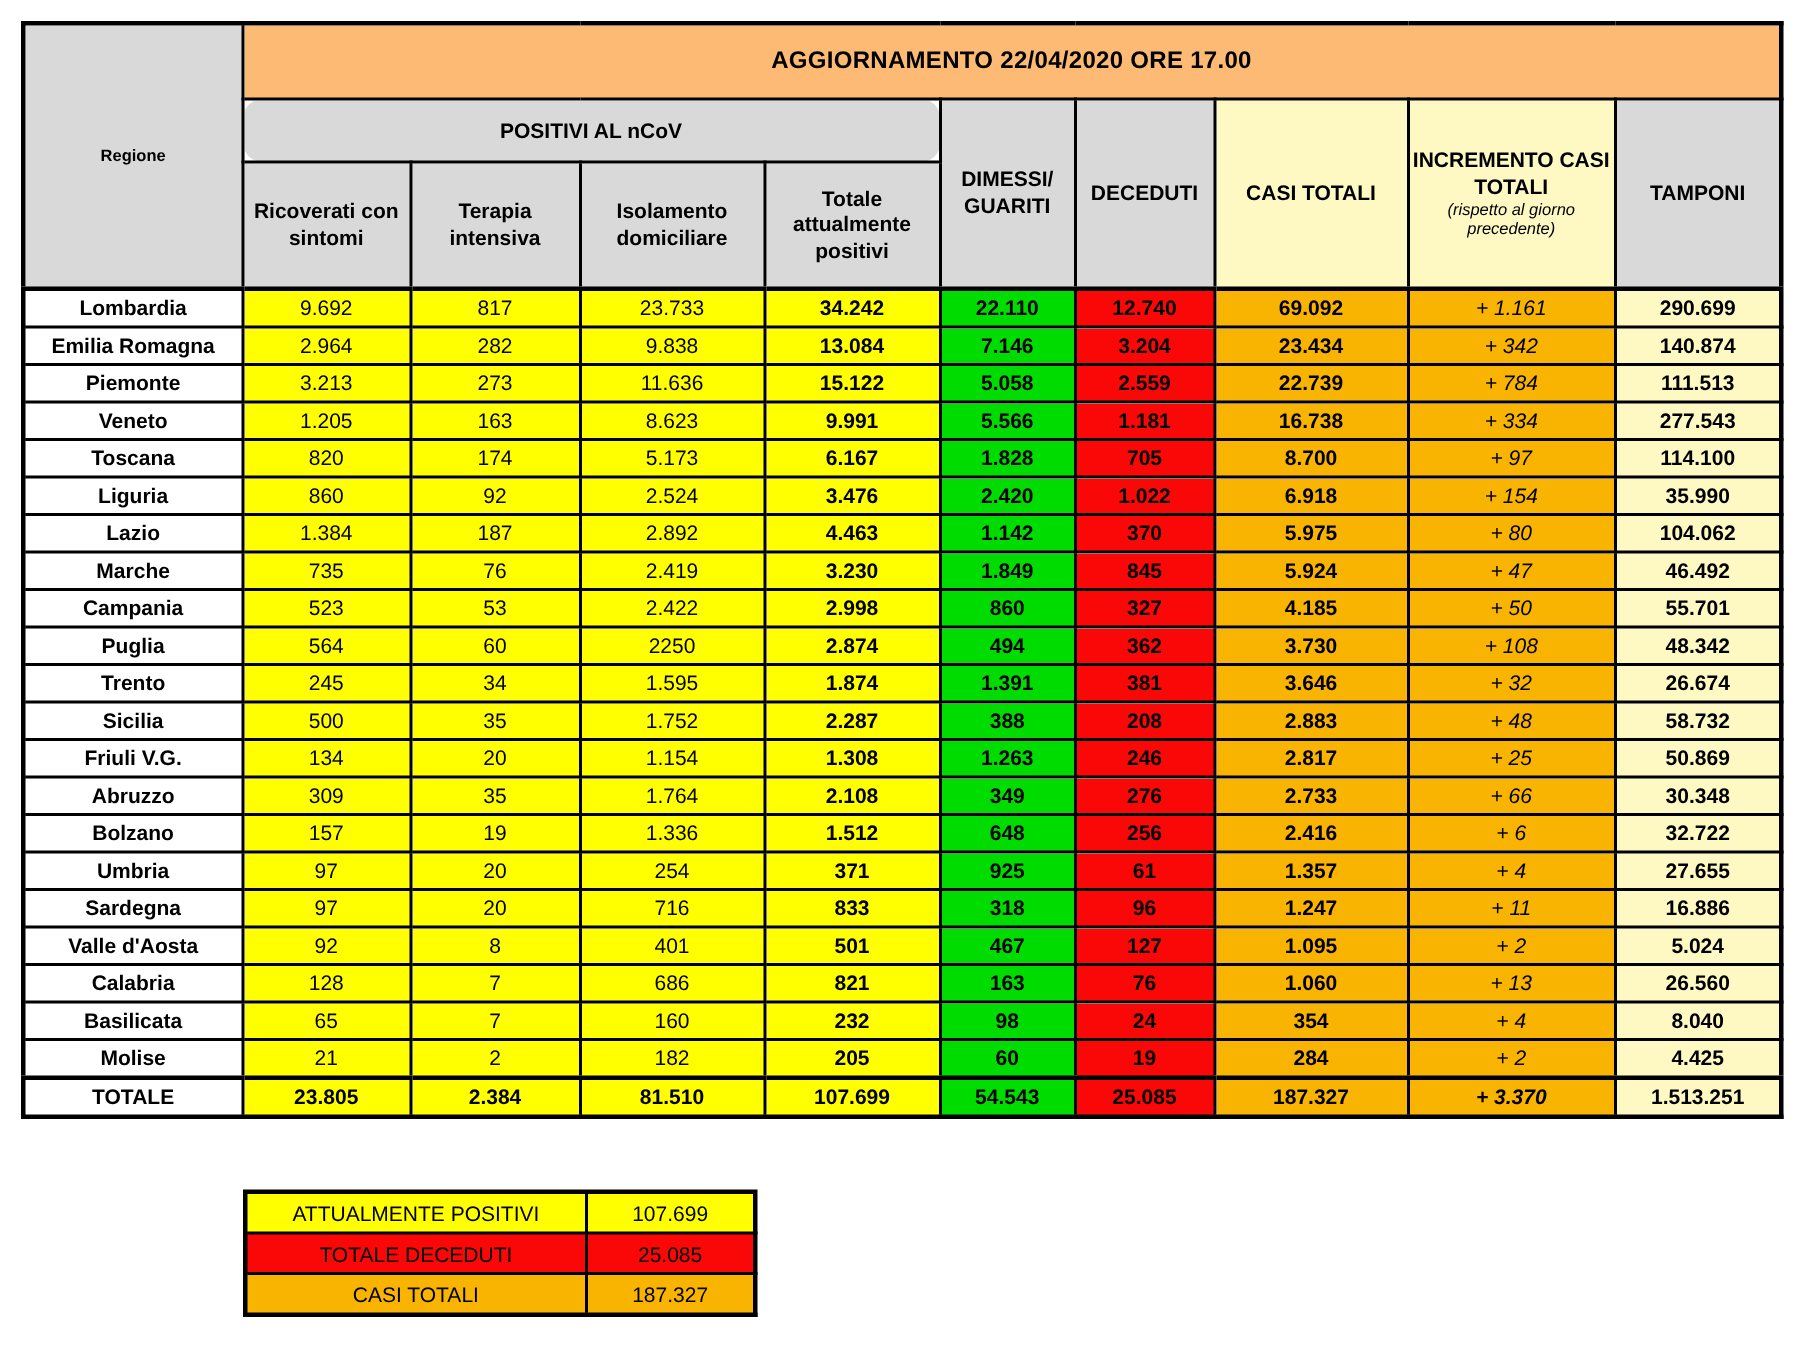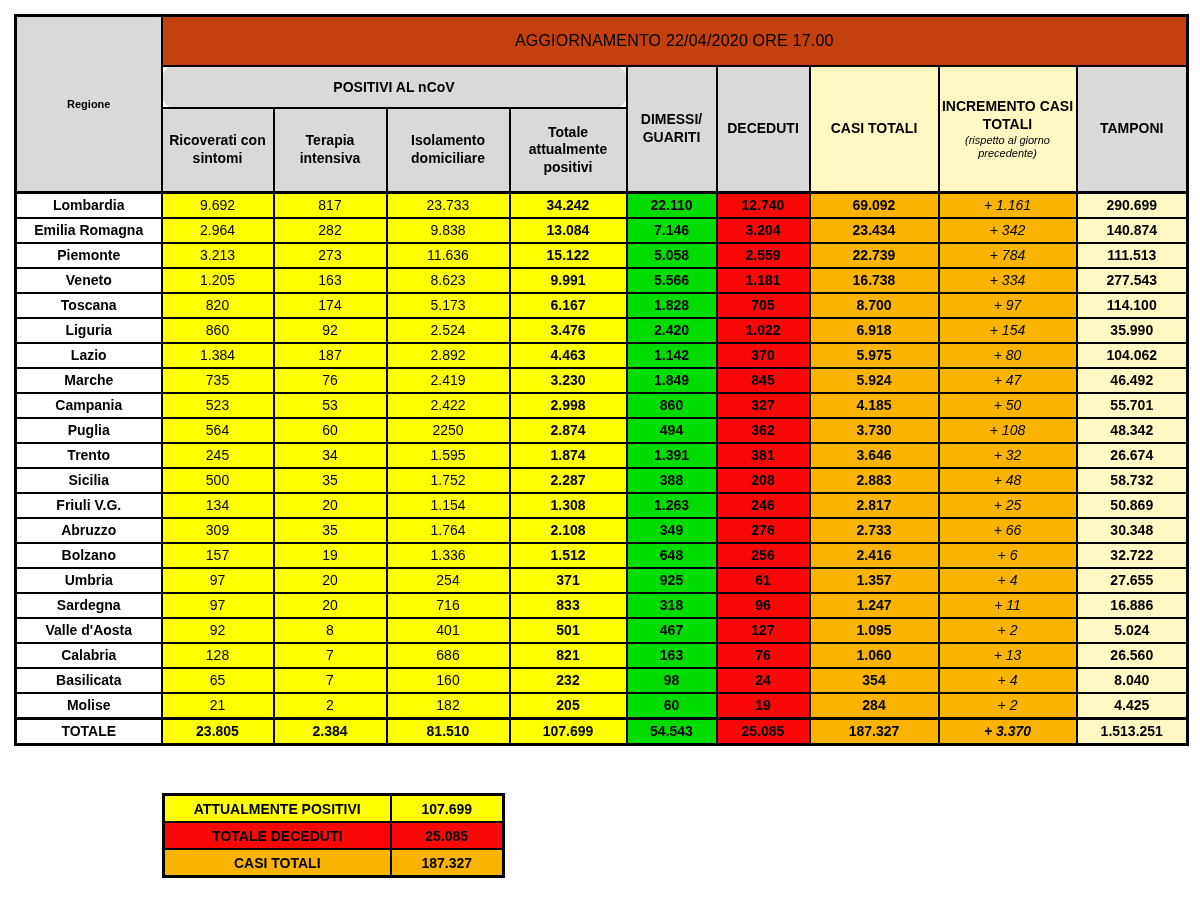--- a/index.html
+++ b/index.html
@@ -26,23 +26,23 @@
     border: 3px solid #000;
   }
   table.covid th, table.covid td {
     border: 2px solid #000;
     text-align: center;
     vertical-align: middle;
     padding: 0 2px;
     overflow: hidden;
   }
   th.agg-hdr {
-    background: #c2410c;
+    background: #fdba74;
     font-size: 16px;
-    font-weight: normal;
+    font-weight: bold;
     height: 48px;
     letter-spacing: .2px;
   }
   th.regione-hdr {
     background: #d9d9d9;
     font-size: 11px;
     font-weight: bold;
   }
   th.pos-hdr {
     background: #d9d9d9;
@@ -95,21 +95,21 @@
     border-collapse: collapse;
     table-layout: fixed;
     border: 3px solid #000;
   }
   table.legend td {
     border: 2px solid #000;
     height: 23px;
     text-align: center;
     vertical-align: middle;
     font-size: 14px;
-    font-weight: bold;
+    font-weight: normal;
     white-space: nowrap;
   }
 </style>
 </head>
 <body>
 
 <div class="page">
 
   <table class="covid">
     <colgroup>

